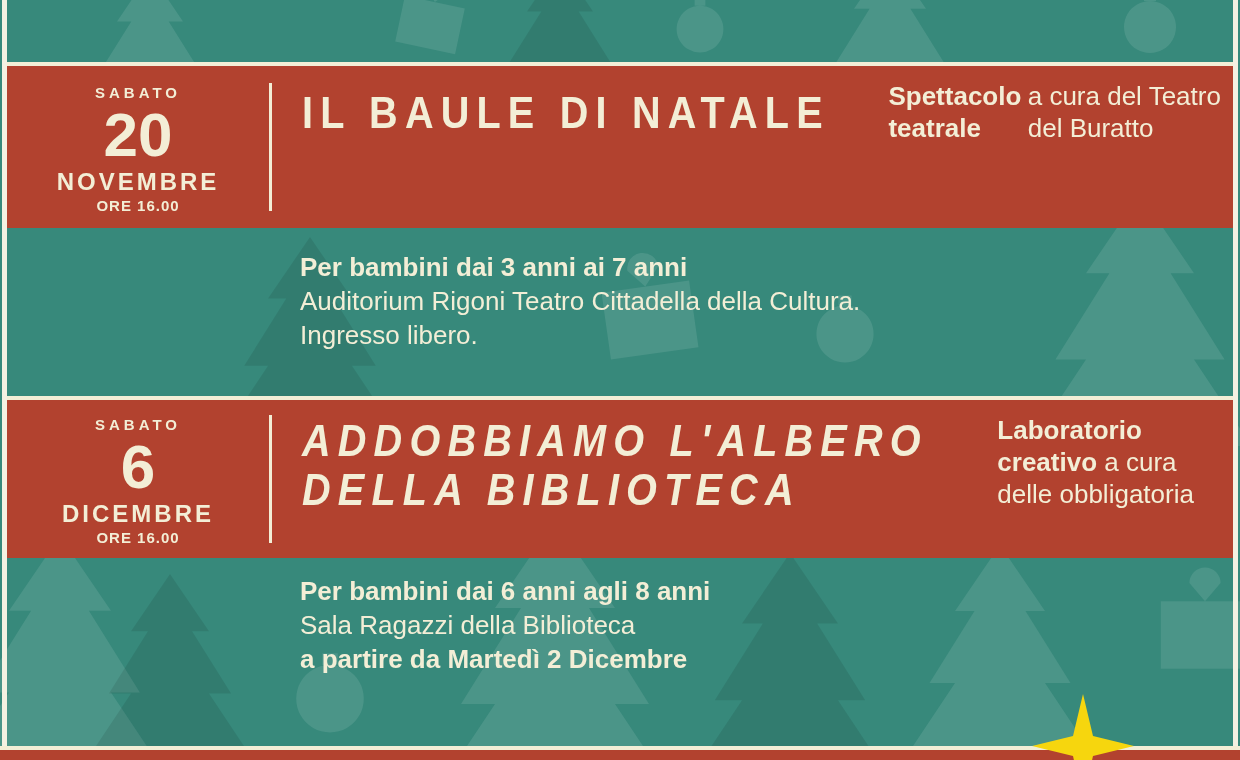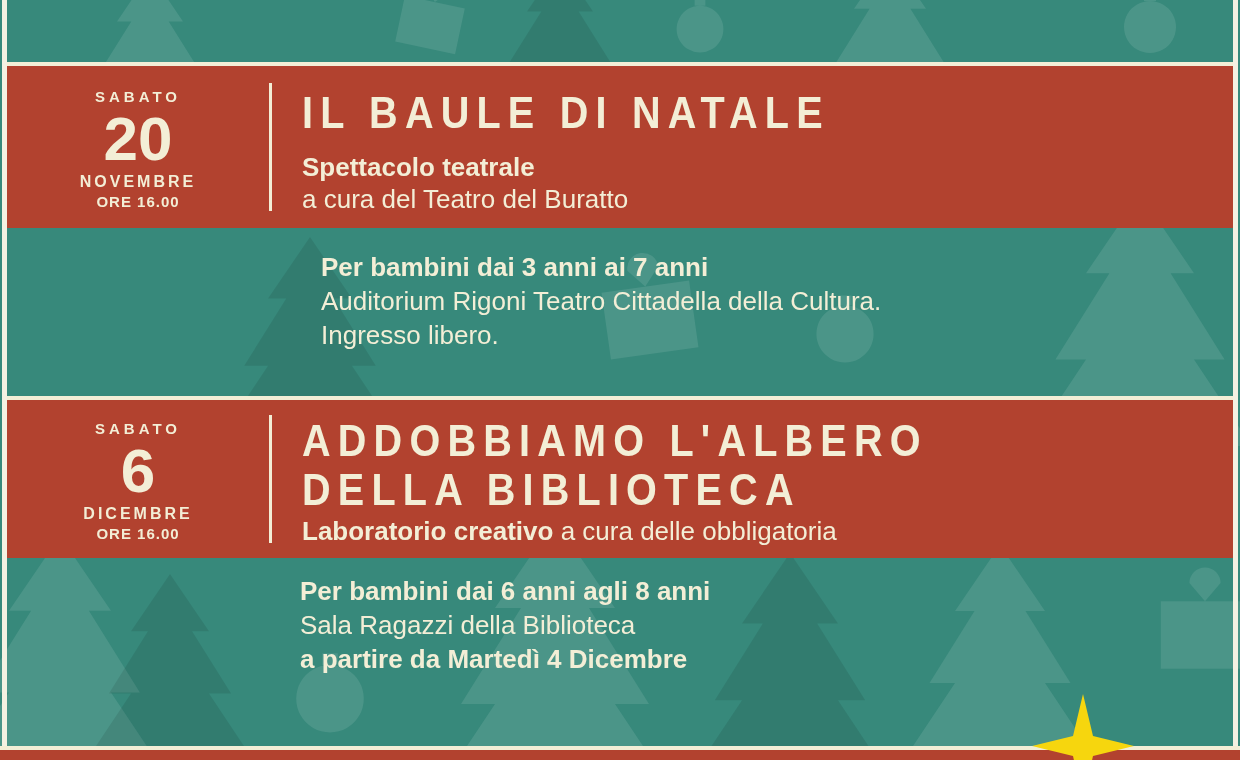--- a/index.html
+++ b/index.html
@@ -37,48 +37,48 @@
   .banner-1{top:62px;height:166px;}
   .banner-2{top:396px;height:162px;}
 
   .date-block{
     width:262px;flex:0 0 262px;
     display:flex;flex-direction:column;align-items:center;justify-content:center;
     text-align:center;line-height:1;padding-top:4px;
   }
   .day-label{font-size:15px;font-weight:bold;letter-spacing:4px;margin-bottom:6px;}
   .day-number{font-size:62px;font-weight:bold;line-height:0.95;margin-bottom:6px;}
-  .month{font-size:16px;font-weight:bold;letter-spacing:3px;margin-bottom:4px;}
+  .month{font-size:24px;font-weight:bold;letter-spacing:3px;margin-bottom:4px;}
   .time{font-size:15px;font-weight:bold;letter-spacing:1px;}
 
   .divider{
     width:3px;flex:0 0 3px;align-self:center;
     height:128px;background:var(--cream,#f3eed6);
   }
 
   .banner-text{
     flex:1;padding:14px 10px 10px 30px;
-    display:flex;flex-direction:column;justify-content:flex-start;
+    display:flex;flex-direction:row;justify-content:flex-start;
   }
   .title{
     font-size:44px;font-weight:bold;letter-spacing:8px;line-height:1.12;
     transform:scaleX(.9);transform-origin:left center;
     white-space:nowrap;
   }
   .banner-1 .title{margin-top:8px;margin-bottom:14px;}
-  .banner-2 .title-block{margin-top:2px;margin-bottom:0;}
+  .banner-2 .title-block{margin-top:2px;margin-bottom:0;font-style:italic;}
   .subtitle{font-size:26px;line-height:32px;}
   .subtitle strong{font-weight:bold;}
 
   .details{
     position:absolute;left:300px;z-index:2;
     color:var(--cream,#f3eed6);
     font-size:26px;line-height:34px;
   }
-  .details-1{top:250px;margin-left:21px;}
+  .details-1{top:250px;}
   .details-2{top:574px;}
   .details .bold{font-weight:bold;}
 
   .bottom-strip{
     position:absolute;left:0;right:0;bottom:0;height:14px;
     background:var(--red,#b2422f);
     border-top:4px solid var(--cream,#f3eed6);
     z-index:4;
   }
   .star-svg{position:absolute;left:1010px;top:688px;z-index:5;}
@@ -154,21 +154,21 @@
         <h1 class="title">ADDOBBIAMO L'ALBERO</h1>
         <h1 class="title">DELLA BIBLIOTECA</h1>
       </div>
       <p class="subtitle"><strong>Laboratorio creativo</strong> <span>a cura delle obbligatoria</span></p>
     </div>
   </section>
 
   <div class="details details-2">
     <p class="bold">Per bambini dai 6 anni agli 8 anni</p>
     <p>Sala Ragazzi della Biblioteca</p>
-    <p class="bold">a partire da Martedì 4 Dicembre</p>
+    <p class="bold">a partire da Martedì 2 Dicembre</p>
   </div>
 
   <div class="bottom-strip"></div>
 
   <svg class="star-svg" width="150" height="72" viewBox="1010 688 150 72" aria-hidden="true">
     <polygon fill="var(--yellow,#f6d60e)" points="1083,694 1093,736 1134,746 1093,756 1083,800 1073,756 1032,746 1073,736"></polygon>
   </svg>
 
 </div>
 

